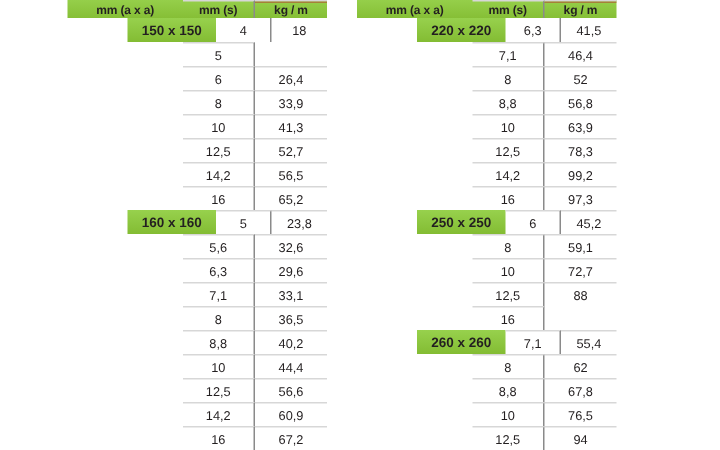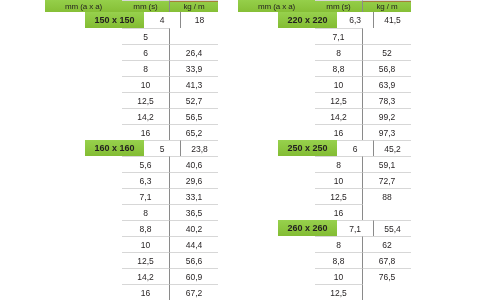--- a/index.html
+++ b/index.html
@@ -30,21 +30,21 @@
 
   
   .hdr {
     display: flex;
     height: 12px;
     background: #8DC63F;
     background: linear-gradient(#95cf4a, #86bf36);
   }
   .hdr .hcell {
     font-size: 8px;
-    font-weight: normal;
+    font-weight: bold;
     color: #231f20;
     display: flex;
     align-items: center;
     justify-content: center;
     letter-spacing: -0.1px;
     white-space: nowrap;
   }
   .hcell.c-size { width: 77px; }
   .hcell.c-s    { width: 48px; }
   .hcell.c-kg   { width: 48px; position: relative; text-align: right; }
@@ -149,21 +149,21 @@
           <div class="cell c-kg">65,2</div>
         </div>
         <div class="row">
           <div class="cell c-size filled">160 x 160</div>
           <div class="cell c-s">5</div>
           <div class="cell c-kg">23,8</div>
         </div>
         <div class="row">
           <div class="cell c-size"></div>
           <div class="cell c-s">5,6</div>
-          <div class="cell c-kg">40,6</div>
+          <div class="cell c-kg">32,6</div>
         </div>
         <div class="row">
           <div class="cell c-size"></div>
           <div class="cell c-s">6,3</div>
           <div class="cell c-kg">29,6</div>
         </div>
         <div class="row">
           <div class="cell c-size"></div>
           <div class="cell c-s">7,1</div>
           <div class="cell c-kg">33,1</div>
@@ -209,20 +209,21 @@
     </div>
     <div class="rows">
         <div class="row first">
           <div class="cell c-size filled">220 x 220</div>
           <div class="cell c-s">6,3</div>
           <div class="cell c-kg">41,5</div>
         </div>
         <div class="row">
           <div class="cell c-size"></div>
           <div class="cell c-s">7,1</div>
+          <div class="cell c-kg">46,4</div>
         </div>
         <div class="row">
           <div class="cell c-size"></div>
           <div class="cell c-s">8</div>
           <div class="cell c-kg">52</div>
         </div>
         <div class="row">
           <div class="cell c-size"></div>
           <div class="cell c-s">8,8</div>
           <div class="cell c-kg">56,8</div>
@@ -287,17 +288,18 @@
           <div class="cell c-kg">67,8</div>
         </div>
         <div class="row">
           <div class="cell c-size"></div>
           <div class="cell c-s">10</div>
           <div class="cell c-kg">76,5</div>
         </div>
         <div class="row">
           <div class="cell c-size"></div>
           <div class="cell c-s">12,5</div>
+          <div class="cell c-kg">94</div>
         </div>
       </div>
   </div>
 
 </div>
 
 </body></html>

